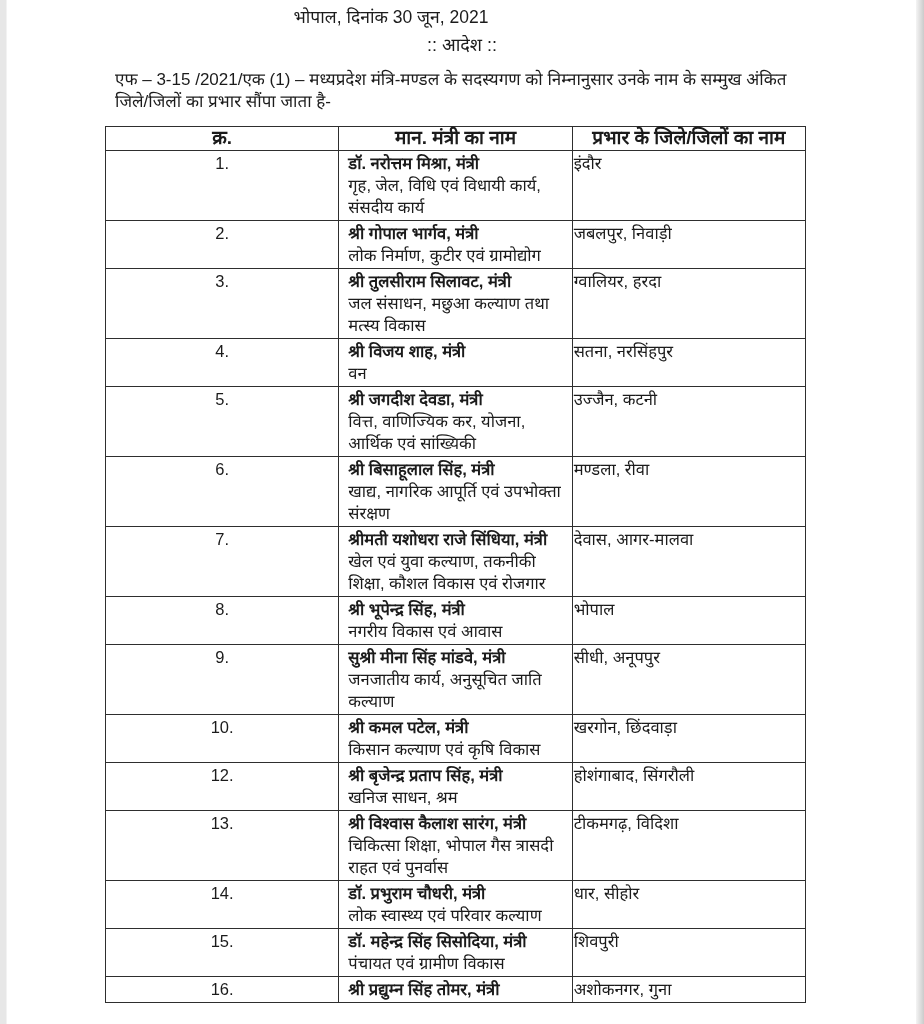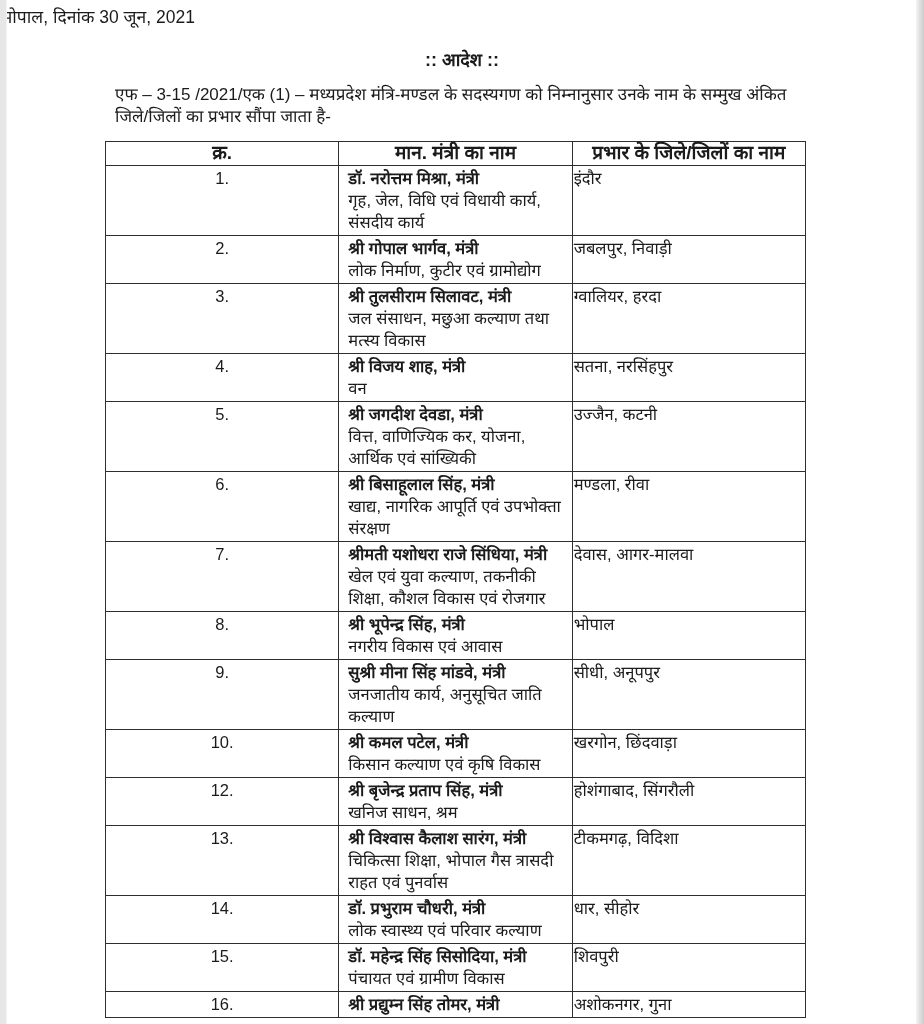--- a/index.html
+++ b/index.html
@@ -22,30 +22,30 @@
     background: #e7e7e7;
     border-right: 1px solid #f2f2f2;
   }
   .edge-right {
     position: absolute;
     right: 0; top: 0; bottom: 0;
     width: 8px;
     background: linear-gradient(to right, #f4f4f4, #cbcbcb);
   }
   .date-line {
-    text-align: left;
+    text-align: center;
     padding: 6px 142px 0 0;
     font-size: 17.5px;
     line-height: 22px;
   }
   .doc-title {
     text-align: center;
-    font-weight: bold;
+    font-weight: normal;
     font-size: 18px;
-    margin-top: 21px;
+    margin-top: 6px;
     line-height: 22px;
   }
   .intro {
     margin: 13px 110px 12px 115px;
     font-size: 17px;
     line-height: 22px;
   }
   table.ministers {
     border-collapse: collapse;
     margin: 13px 0 0 105px;

